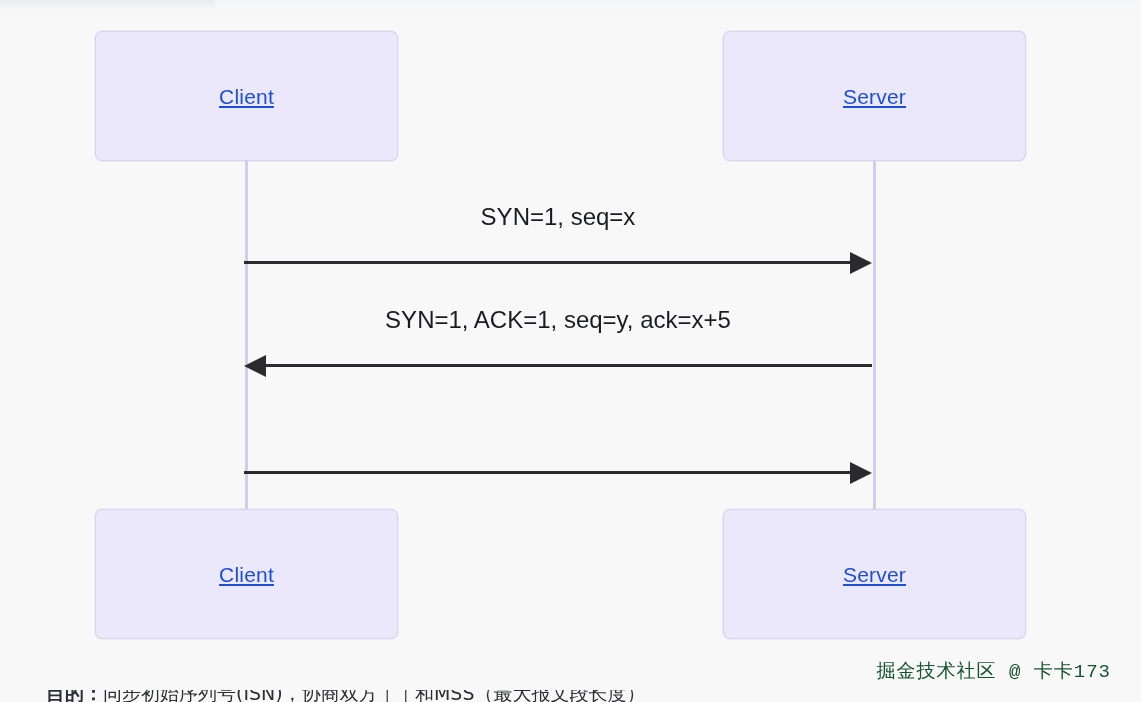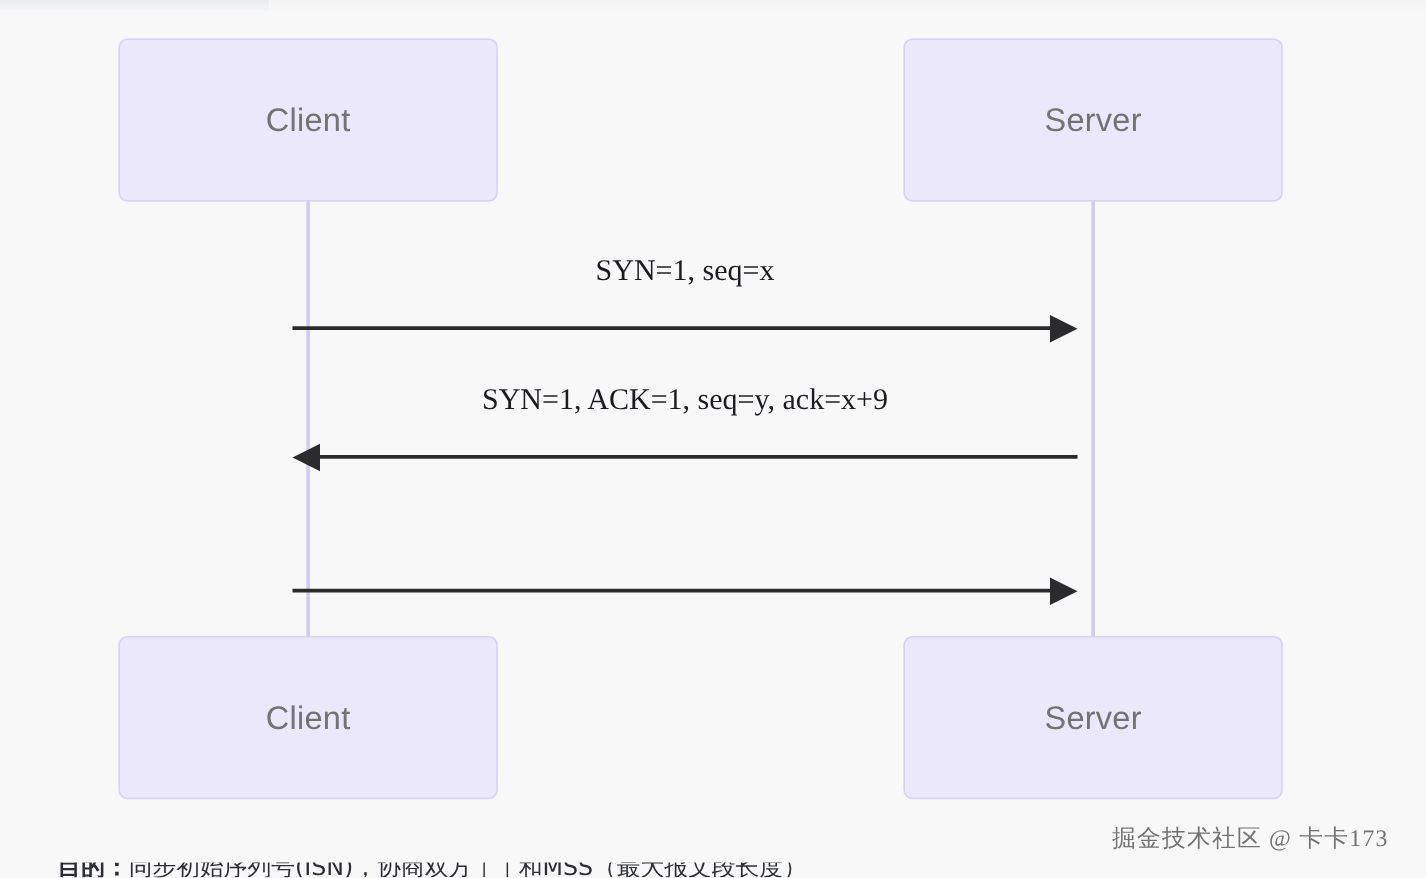--- a/index.html
+++ b/index.html
@@ -45,25 +45,26 @@
     position: absolute;
     background: #eae8fa;
     border: 1px solid #d6d2ef;
     border-radius: 7px;
     display: flex;
     align-items: center;
     justify-content: center;
     box-shadow: 0 0 0 0.5px rgba(214,210,239,.55);
   }
   .actor-label {
-    font-size: 26px;
+    font-size: 21px;
     font-weight: 400;
-    color: #737373;
+    color: #1d4ed8;
     letter-spacing: .2px;
     line-height: 1;
+    text-decoration: underline;
   }
 
   #client-top    { left: 95px;  top: 31px;  width: 303px; height: 130px; }
   #server-top    { left: 723px; top: 31px;  width: 303px; height: 130px; }
   #client-bottom { left: 95px;  top: 509px; width: 303px; height: 130px; }
   #server-bottom { left: 723px; top: 509px; width: 303px; height: 130px; }
 
   
   .lifeline {
     position: absolute;
@@ -71,23 +72,22 @@
     height: 350px;
     width: 3px;
     background: #d2ccee;
   }
   #lifeline-client { left: 245px; }
   #lifeline-server { left: 873px; }
 
   
   .message {
     position: absolute;
-    left: 234px;
+    left: 244px;
     width: 628px;
-    font-family: Liberation Serif, serif;
   }
   .msg-label {
     position: absolute;
     left: 0;
     width: 100%;
     text-align: center;
     font-size: 24px;
     color: #1b1c20;
     line-height: 1;
     white-space: nowrap;
@@ -129,24 +129,24 @@
   #msg-3 .msg-label { top: 0px; }
   #msg-3 .msg-line  { left: 0px;  top: 56px; width: 607px; }
   #msg-3 .msg-head  { left: 606px; top: 47px; }
 
   
   .watermark {
     position: absolute;
     right: 30px;
     top: 658px;
     font-size: 19px;
-    color: #737373;
+    color: #14532d;
     letter-spacing: 1px;
     white-space: nowrap;
-    font-family: Liberation Serif, serif;
+    font-family: Liberation Mono, monospace;
   }
 
   
   .caption-clip {
     position: absolute;
     left: 0;
     top: 690px;
     width: 936px;
     height: 12px;
     overflow: hidden;
@@ -181,21 +181,21 @@
     <span class="actor-label">Server</span>
   </div>
 
   <div class="message" id="msg-1">
     <div class="msg-label">SYN=1, seq=x</div>
     <div class="msg-line"></div>
     <div class="msg-head right"></div>
   </div>
 
   <div class="message" id="msg-2">
-    <div class="msg-label">SYN=1, ACK=1, seq=y, ack=x+9</div>
+    <div class="msg-label">SYN=1, ACK=1, seq=y, ack=x+5</div>
     <div class="msg-line"></div>
     <div class="msg-head left"></div>
   </div>
 
   <div class="message" id="msg-3">
     <div class="msg-line"></div>
     <div class="msg-head right"></div>
   </div>
 
   <div class="actor-box" id="client-bottom">

